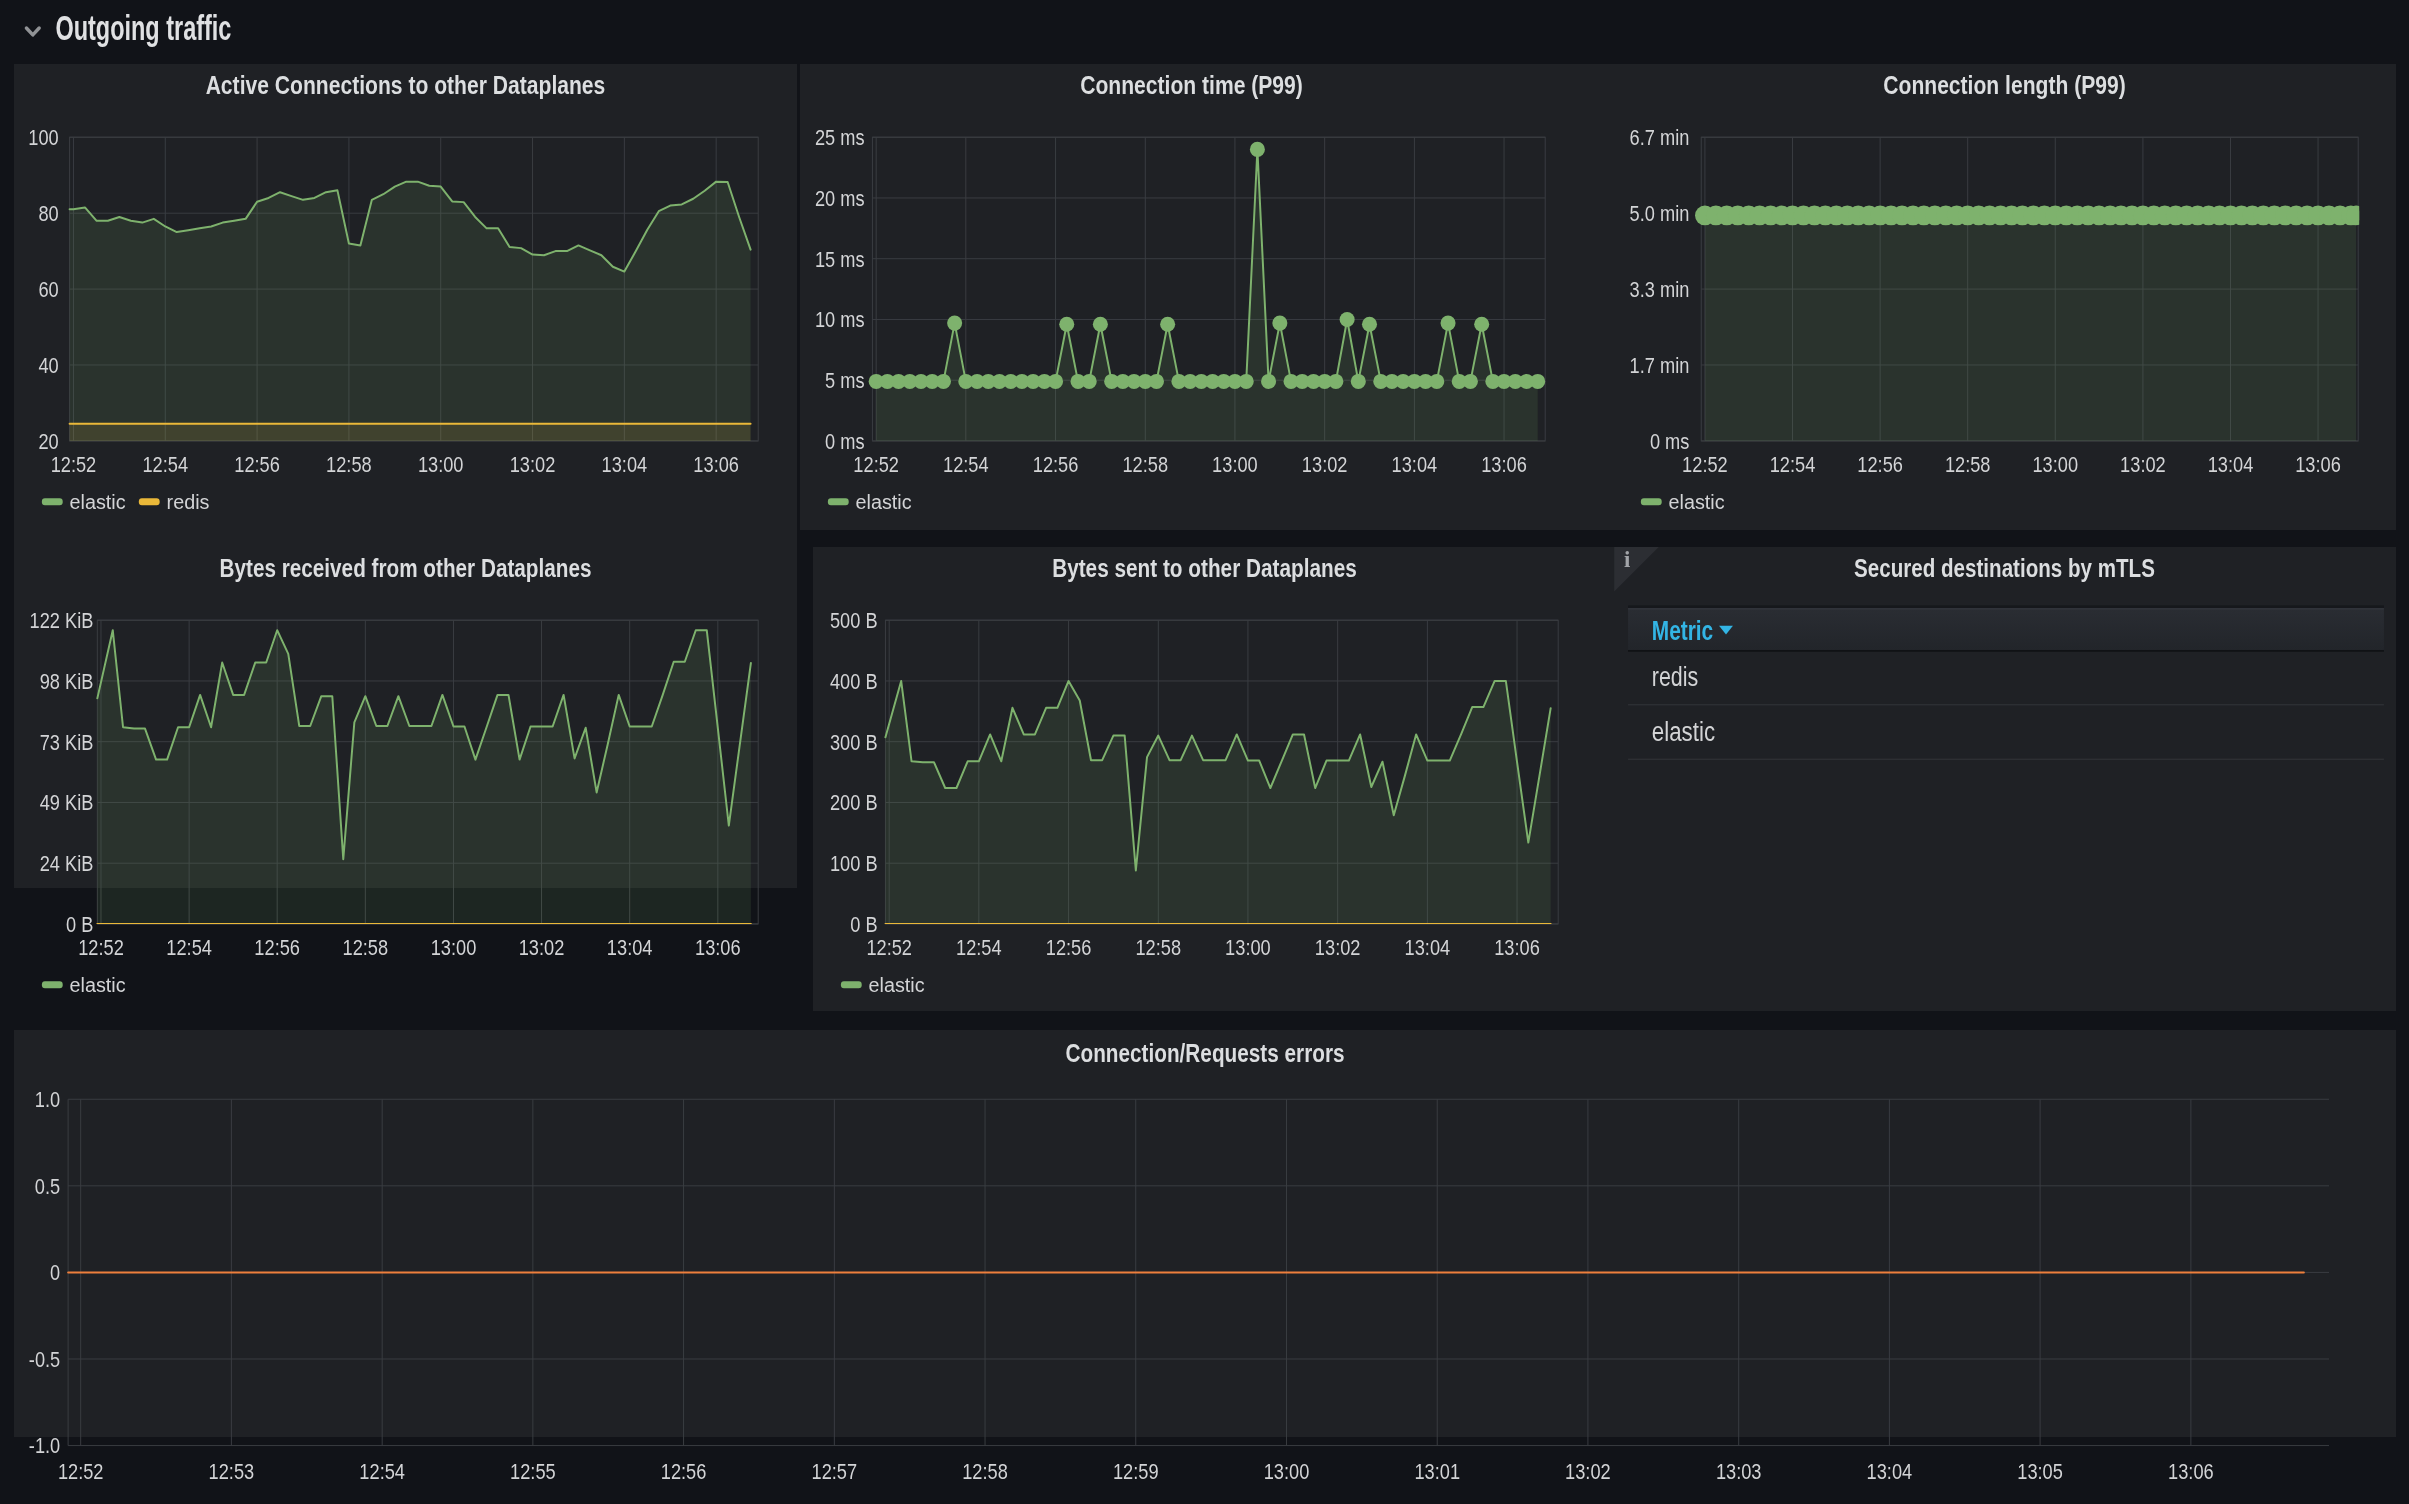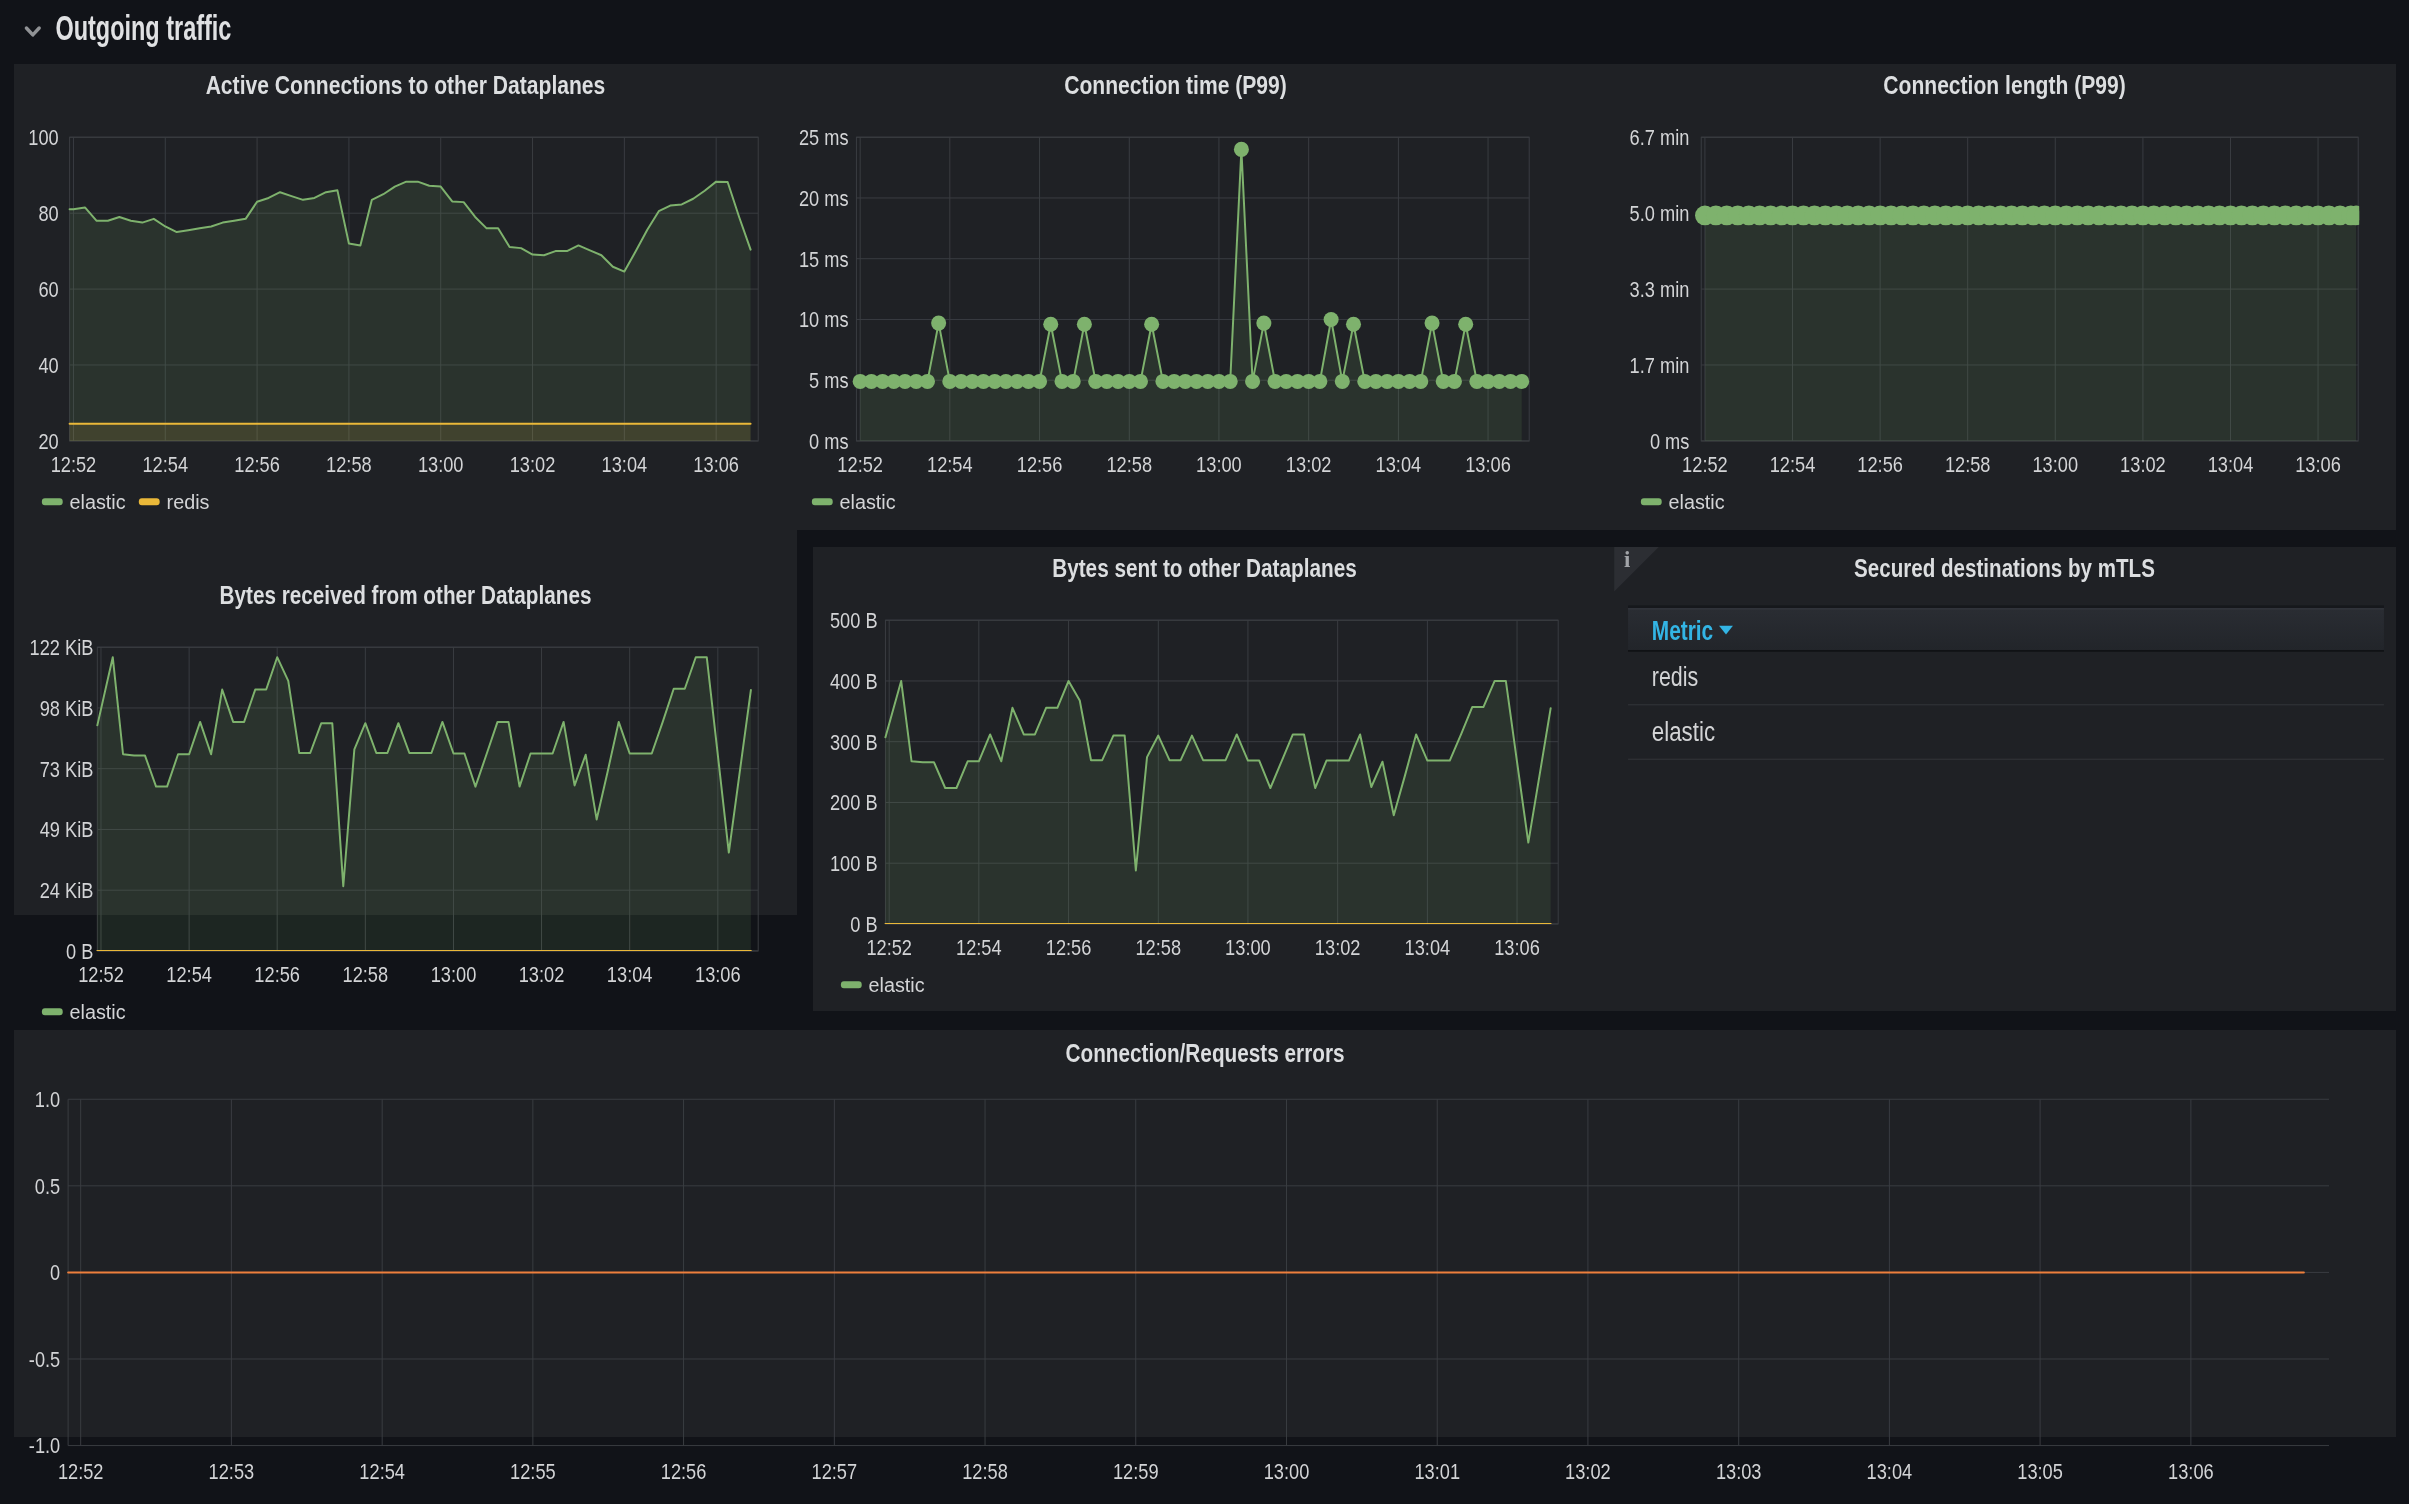--- a/index.html
+++ b/index.html
@@ -44,21 +44,21 @@
 <polygon points="56,381 56,146.9 59.9,146.9 71.5,145 83.1,158.4 94.7,158.4 106.3,154.6 117.9,158.4 129.5,160.3 141.1,156.5 152.7,164.2 164.3,169.9 175.9,168 187.5,166.1 199.1,164.2 210.7,160.3 222.3,158.4 233.9,156.5 245.5,139.2 257.1,135.4 268.7,129.6 280.3,133.5 291.9,137.3 303.5,135.4 315.1,129.6 326.7,127.7 338.3,181.4 349.9,183.4 361.5,137.3 373.1,131.6 384.7,123.9 396.3,118.9 407.9,118.9 419.5,123.1 431.1,123.9 442.7,138.9 454.3,139.6 465.9,154.6 477.5,166.1 489.1,166.1 500.7,184.9 512.3,186.1 523.9,192.6 535.5,193.3 547.1,189.1 558.7,189.1 570.3,183.4 581.9,188.4 593.5,193.3 605.1,204.9 616.7,209.8 628.3,189.1 639.9,167.6 651.5,148.8 663.1,143.1 674.7,141.9 686.3,136.2 697.9,128.1 709.5,118.9 721.1,119.3 732.7,154.6 744.3,187.6 744.3,381" fill="#7eb26d" fill-opacity="0.12"></polygon>
 <polyline points="56,146.9 59.9,146.9 71.5,145 83.1,158.4 94.7,158.4 106.3,154.6 117.9,158.4 129.5,160.3 141.1,156.5 152.7,164.2 164.3,169.9 175.9,168 187.5,166.1 199.1,164.2 210.7,160.3 222.3,158.4 233.9,156.5 245.5,139.2 257.1,135.4 268.7,129.6 280.3,133.5 291.9,137.3 303.5,135.4 315.1,129.6 326.7,127.7 338.3,181.4 349.9,183.4 361.5,137.3 373.1,131.6 384.7,123.9 396.3,118.9 407.9,118.9 419.5,123.1 431.1,123.9 442.7,138.9 454.3,139.6 465.9,154.6 477.5,166.1 489.1,166.1 500.7,184.9 512.3,186.1 523.9,192.6 535.5,193.3 547.1,189.1 558.7,189.1 570.3,183.4 581.9,188.4 593.5,193.3 605.1,204.9 616.7,209.8 628.3,189.1 639.9,167.6 651.5,148.8 663.1,143.1 674.7,141.9 686.3,136.2 697.9,128.1 709.5,118.9 721.1,119.3 732.7,154.6 744.3,187.6" fill="none" stroke="#7eb26d" stroke-width="2" stroke-linejoin="round" stroke-linecap="round"></polyline>
 <polygon points="56,381 56,363.7 744.3,363.7 744.3,381" fill="#eab839" fill-opacity="0.12"></polygon>
 <polyline points="56,363.7 744.3,363.7" fill="none" stroke="#eab839" stroke-width="2" stroke-linejoin="round" stroke-linecap="round"></polyline>
 </g>
 <rect x="28" y="439" width="21" height="7" rx="3" fill="#7eb26d"></rect>
 <text x="56" y="450" font-size="20" fill="#d3d4d6" text-anchor="start" font-weight="normal">elastic</text>
 <rect x="126" y="439" width="21" height="7" rx="3" fill="#eab839"></rect>
 <text x="154" y="450" font-size="20" fill="#d3d4d6" text-anchor="start" font-weight="normal">redis</text>
     </svg></div>
-<div class="panel" style="left:784px;top:64px;width:926px;height:466px"><svg width="783" height="466" viewBox="0 0 791 471">
+<div class="panel" style="left:800px;top:64px;width:926px;height:466px"><svg width="783" height="466" viewBox="0 0 791 471">
       <text x="395.5" y="30" font-size="26" fill="#dcdee0" text-anchor="middle" font-weight="bold" textLength="225" lengthAdjust="spacingAndGlyphs">Connection time (P99)</text>
 <line x1="73" y1="381" x2="753" y2="381" stroke="#3a3d42" stroke-width="1"></line>
 <text x="65" y="389" font-size="23" fill="#d3d4d6" text-anchor="end" font-weight="normal" textLength="39.9" lengthAdjust="spacingAndGlyphs">0 ms</text>
 <line x1="73" y1="319.6" x2="753" y2="319.6" stroke="#3a3d42" stroke-width="1"></line>
 <text x="65" y="327.6" font-size="23" fill="#d3d4d6" text-anchor="end" font-weight="normal" textLength="39.9" lengthAdjust="spacingAndGlyphs">5 ms</text>
 <line x1="73" y1="258.2" x2="753" y2="258.2" stroke="#3a3d42" stroke-width="1"></line>
 <text x="65" y="266.2" font-size="23" fill="#d3d4d6" text-anchor="end" font-weight="normal" textLength="50.1" lengthAdjust="spacingAndGlyphs">10 ms</text>
 <line x1="73" y1="196.8" x2="753" y2="196.8" stroke="#3a3d42" stroke-width="1"></line>
 <text x="65" y="204.8" font-size="23" fill="#d3d4d6" text-anchor="end" font-weight="normal" textLength="50.1" lengthAdjust="spacingAndGlyphs">15 ms</text>
 <line x1="73" y1="135.4" x2="753" y2="135.4" stroke="#3a3d42" stroke-width="1"></line>
@@ -245,21 +245,21 @@
 <circle cx="701.4" cy="153.1" r="10" fill="#7eb26d"></circle>
 <circle cx="712.4" cy="153.1" r="10" fill="#7eb26d"></circle>
 <circle cx="723.5" cy="153.1" r="10" fill="#7eb26d"></circle>
 <circle cx="734.6" cy="153.1" r="10" fill="#7eb26d"></circle>
 <circle cx="745.6" cy="153.1" r="10" fill="#7eb26d"></circle>
 <circle cx="750.8" cy="153.1" r="10" fill="#7eb26d"></circle>
 </g>
 <rect x="28" y="439" width="21" height="7" rx="3" fill="#7eb26d"></rect>
 <text x="56" y="450" font-size="20" fill="#d3d4d6" text-anchor="start" font-weight="normal">elastic</text>
     </svg></div>
-<div class="panel" style="left:14px;top:574px;width:783px;height:341px"><svg width="783" height="464" viewBox="0 0 791 469">
+<div class="panel" style="left:14px;top:547px;width:783px;height:341px"><svg width="783" height="464" viewBox="0 0 791 469">
       <text x="395.5" y="30" font-size="26" fill="#dcdee0" text-anchor="middle" font-weight="bold" textLength="376" lengthAdjust="spacingAndGlyphs">Bytes received from other Dataplanes</text>
 <line x1="84" y1="381" x2="752" y2="381" stroke="#3a3d42" stroke-width="1"></line>
 <text x="80" y="389" font-size="23" fill="#d3d4d6" text-anchor="end" font-weight="normal" textLength="27.6" lengthAdjust="spacingAndGlyphs">0 B</text>
 <line x1="84" y1="319.6" x2="752" y2="319.6" stroke="#3a3d42" stroke-width="1"></line>
 <text x="80" y="327.6" font-size="23" fill="#d3d4d6" text-anchor="end" font-weight="normal" textLength="54.2" lengthAdjust="spacingAndGlyphs">24 KiB</text>
 <line x1="84" y1="258.2" x2="752" y2="258.2" stroke="#3a3d42" stroke-width="1"></line>
 <text x="80" y="266.2" font-size="23" fill="#d3d4d6" text-anchor="end" font-weight="normal" textLength="54.2" lengthAdjust="spacingAndGlyphs">49 KiB</text>
 <line x1="84" y1="196.8" x2="752" y2="196.8" stroke="#3a3d42" stroke-width="1"></line>
 <text x="80" y="204.8" font-size="23" fill="#d3d4d6" text-anchor="end" font-weight="normal" textLength="54.2" lengthAdjust="spacingAndGlyphs">73 KiB</text>
 <line x1="84" y1="135.4" x2="752" y2="135.4" stroke="#3a3d42" stroke-width="1"></line>

